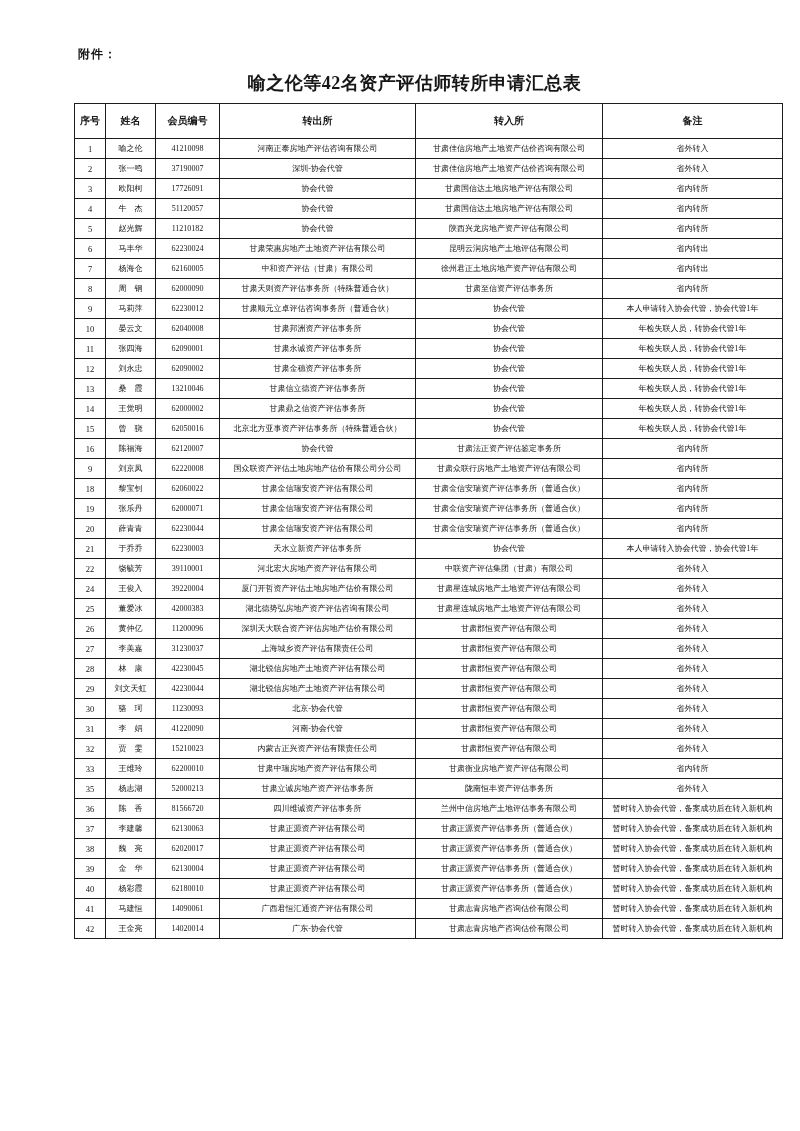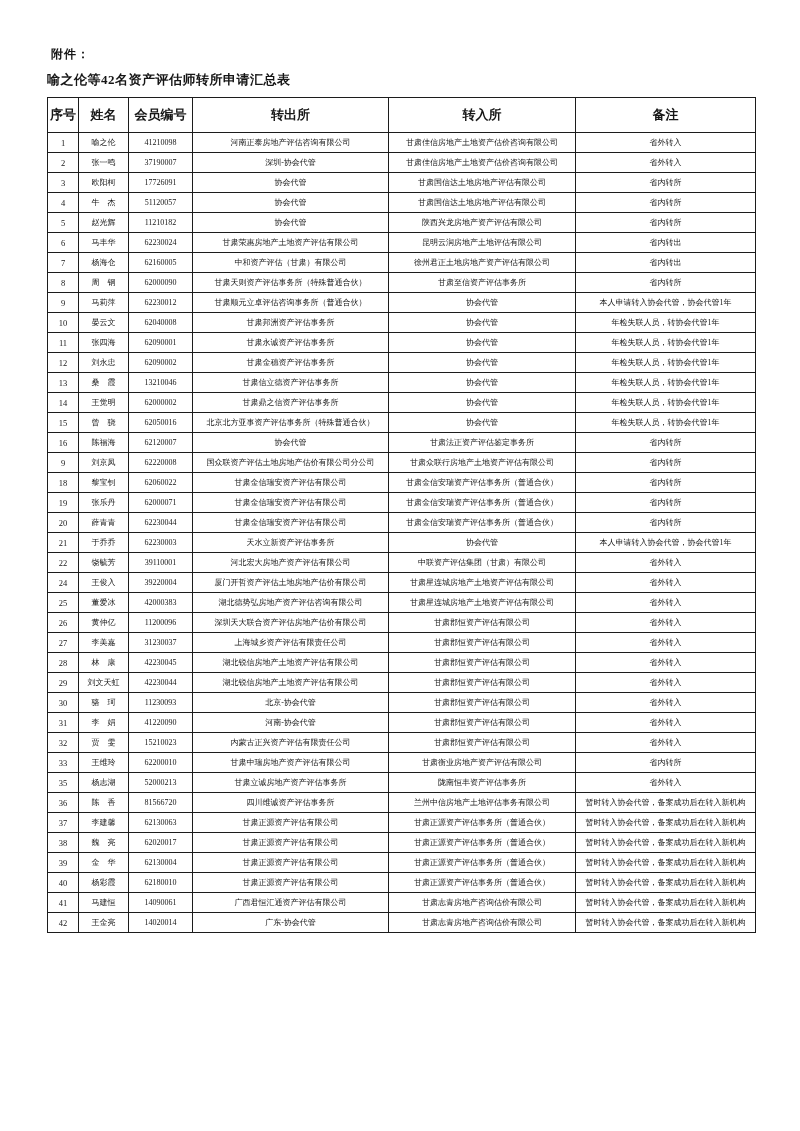--- a/index.html
+++ b/index.html
@@ -1,31 +1,31 @@
 <!DOCTYPE html>
 <html><head>
 <meta charset="utf-8">
 <style>
   html,body { margin:0; padding:0; }
   body {
     width:800px; height:1131px; background:#ffffff;
     font-family:"Liberation Serif","DejaVu Serif",serif;
     color:#161616;
   }
-  .page { position:relative; width:800px; height:1131px; box-sizing:border-box; padding:46px 45px 0 47px; }
+  .page { position:relative; width:800px; height:1131px; box-sizing:border-box; padding:46px 45px 0 74px; }
   .attachment { font-size:12px; font-weight:bold; letter-spacing:1px; margin:0 0 8px 4px; }
-  .doc-title { font-size:13px; font-weight:bold; letter-spacing:0.5px; margin:0 0 8px 0; }
+  .doc-title { text-align:center; font-size:18px; font-weight:bold; letter-spacing:0.5px; margin:0 0 8px 0; }
   table.summary { border-collapse:collapse; width:708px; table-layout:fixed; }
   .summary th, .summary td {
     border:1px solid #1c1c1c;
     text-align:center; vertical-align:middle;
     overflow:hidden; white-space:nowrap;
     padding:0 1px; box-sizing:border-box;
   }
-  .summary th { height:35px; font-size:13px; font-weight:bold; }
+  .summary th { height:35px; font-size:10px; font-weight:bold; }
   .summary td { height:20px; font-size:8px; font-weight:normal; }
   .summary td.c-idx { font-size:8.5px; }
 </style>
 </head>
 <body>
 
 <div class="page">
   <div class="attachment">附件：</div>
   <h1 class="doc-title">喻之伦等42名资产评估师转所申请汇总表</h1>
 

